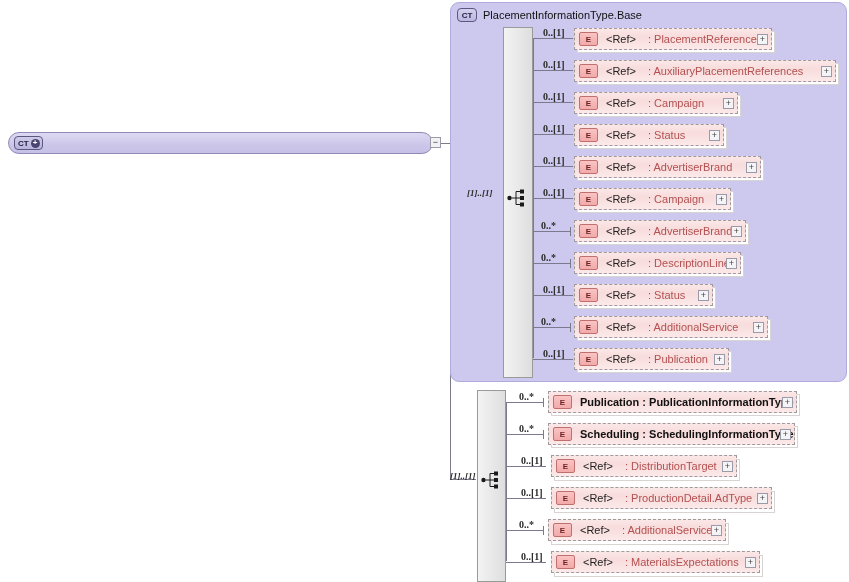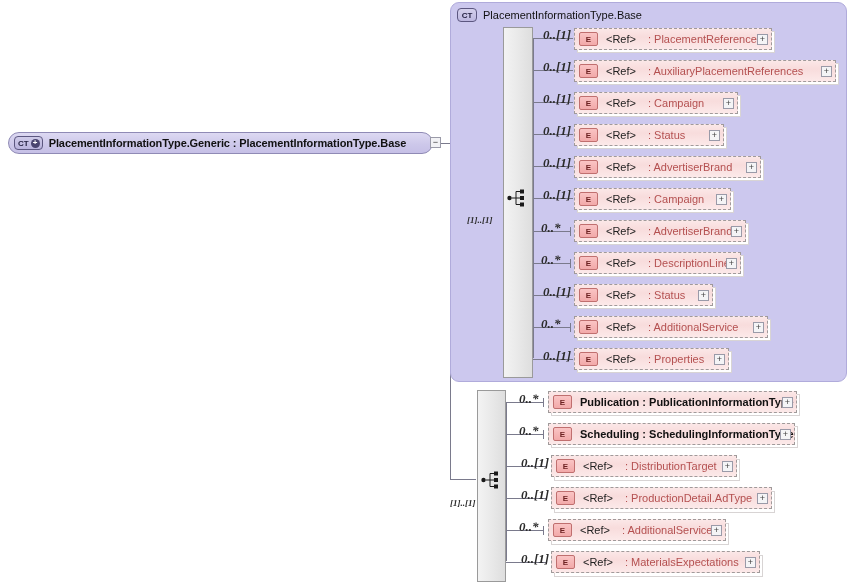--- a/index.html
+++ b/index.html
@@ -184,46 +184,43 @@
   }
   .elem-shadow {
     position: absolute;
     background: #ffffff;
     border: 1px solid #d8d4d4;
   }
 
   
   .card {
     position: absolute;
-    font-size: 13px;
-    font-style: italic;
+    font-size: 10px;
     color: #2b2b2b;
     font-family: "Liberation Serif", serif;
     font-weight: bold;
     white-space: nowrap;
   }
   .card-seq {
     position: absolute;
     font-size: 9px;
     font-style: italic;
     color: #2b2b2b;
     font-family: "Liberation Serif", serif;
     font-weight: bold;
     white-space: nowrap;
-    margin-top: 27px;
   }
 </style>
 </head>
 <body>
 
 <div id="canvas">
 
   <div class="root-node">
     <span class="ct-badge">CT<span class="plusdot">+</span></span>
-    <span class="root-label">PlacementInformationType.Generic : PlacementInformationType.Base</span>
   </div>
   <div class="toggle-box" style="left:430px; top:137px;">−</div>
 
   <div class="line-h" style="left:441px; top:143px; width:10px;"></div>
   <div class="line-v" style="left:450px; top:143px; height:336px;"></div>
   <div class="line-h" style="left:450px; top:196px; width:36px;"></div>
   <div class="line-h" style="left:450px; top:479px; width:26px;"></div>
 
   <div class="ct-container">
     <div class="ct-container-header">
@@ -350,21 +347,21 @@
     <span class="e-type">: AdditionalService</span>
     <span class="e-plus" style="right:3px;">+</span>
   </div>
 
   <div class="line-h" style="left:533px; top:359px; width:40px;"></div>
   <div class="card" style="left:543px; top:348px;">0..[1]</div>
   <div class="elem-shadow" style="left:577px; top:351px; width:155px; height:22px;"></div>
   <div class="elem" style="left:574px; top:348px; width:155px;">
     <span class="e-badge">E</span>
     <span class="e-ref">&lt;Ref&gt;</span>
-    <span class="e-type">: Properties</span>
+    <span class="e-type">: Publication</span>
     <span class="e-plus" style="right:3px;">+</span>
   </div>
 
   <div class="seq-panel" style="left:477px; top:390px; width:29px; height:192px;"></div>
   <div class="card-seq" style="left:450px; top:471px;">[1]..[1]</div>
   <svg class="seq-icon" style="left:481px; top:470px;" viewBox="0 0 22 20">
     <circle cx="2.5" cy="10" r="2.2" fill="#1a1a1a"></circle>
     <line x1="4.5" y1="10" x2="9" y2="10" stroke="#1a1a1a" stroke-width="1"></line>
     <line x1="9" y1="3.5" x2="9" y2="16.5" stroke="#1a1a1a" stroke-width="1"></line>
     <line x1="9" y1="3.5" x2="13" y2="3.5" stroke="#1a1a1a" stroke-width="1"></line>

